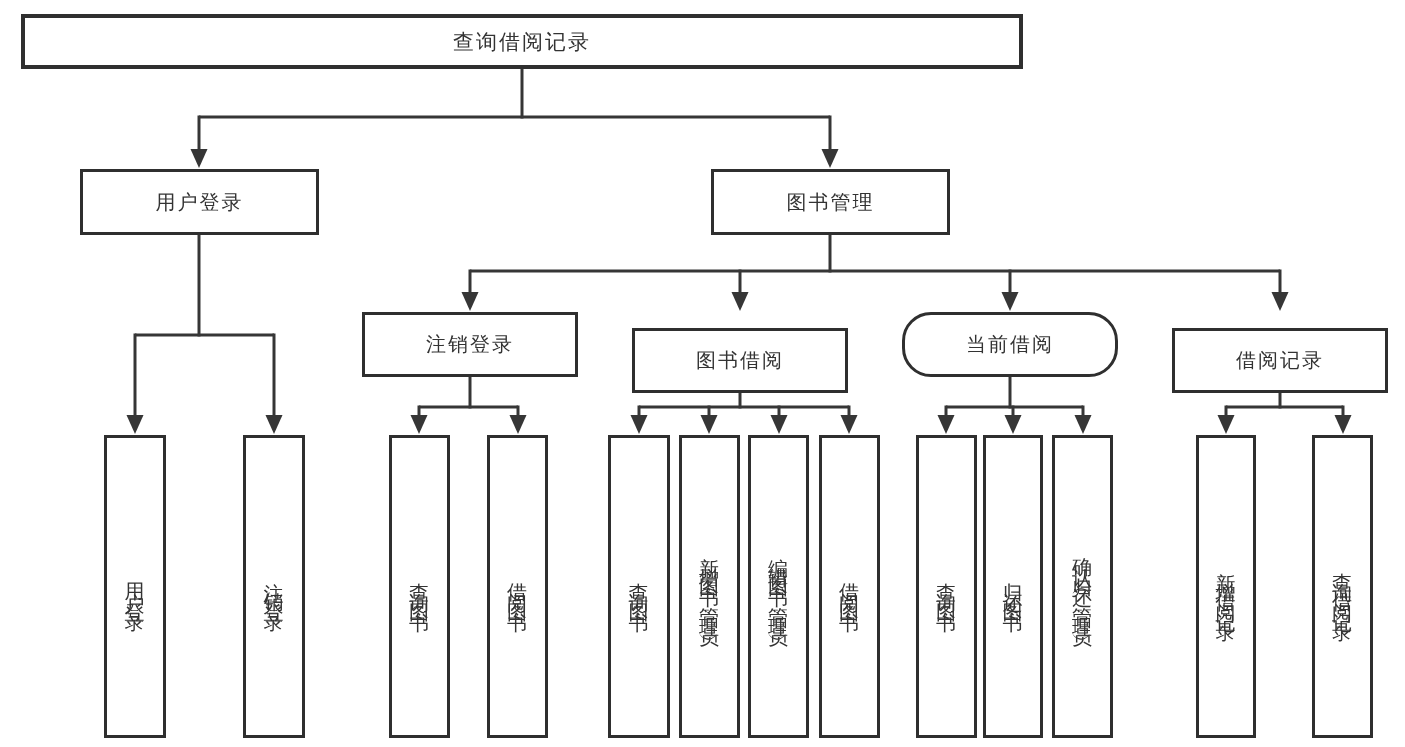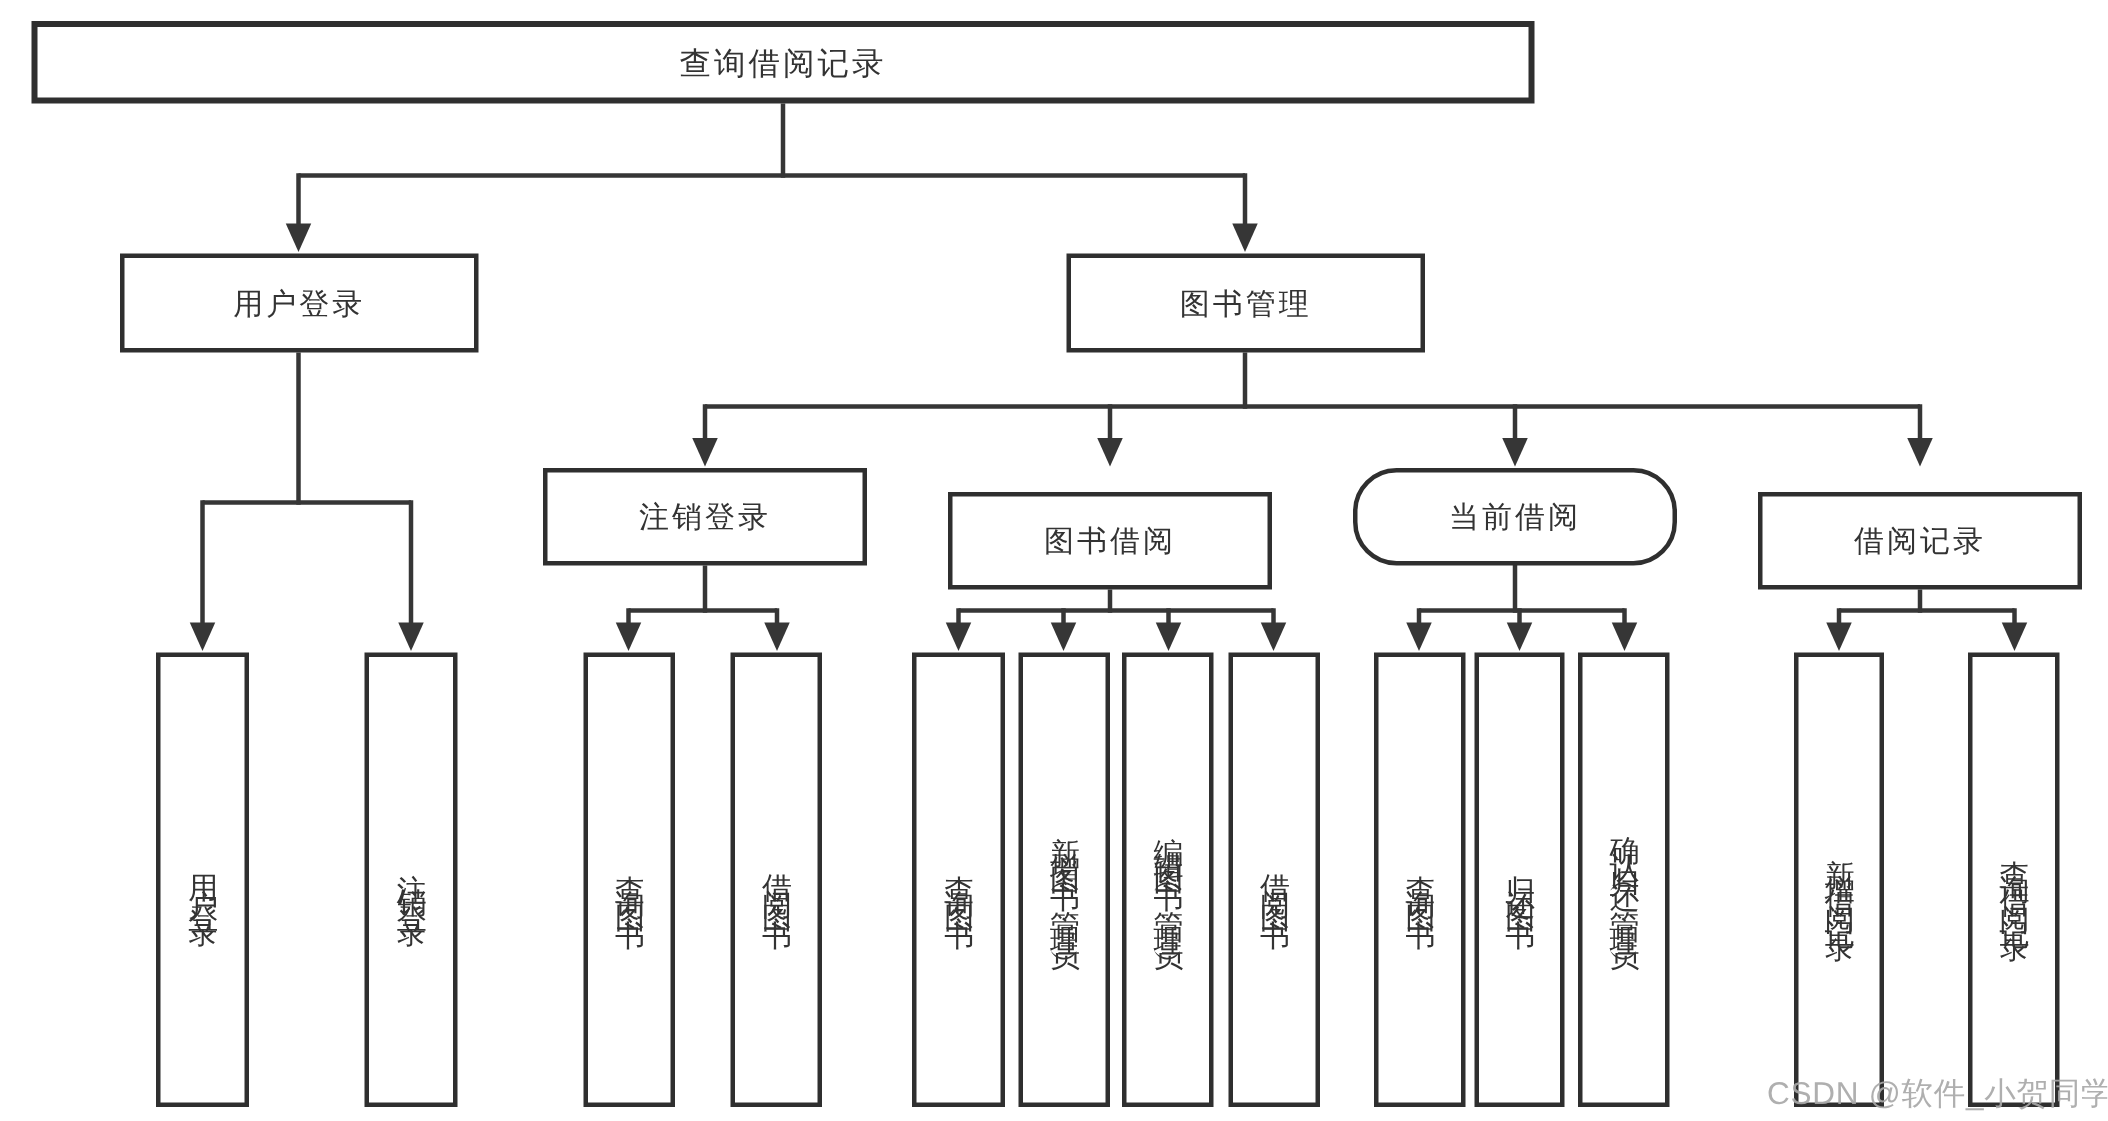--- a/index.html
+++ b/index.html
@@ -187,15 +187,14 @@
     <span>确认归还（管理员）</span>
   </div>
 
   <div class="leaf" style="left:1196px; top:435px; width:60px; height:303px;">
     <span>新增借阅记录</span>
   </div>
   <div class="leaf" style="left:1312px; top:435px; width:61px; height:303px;">
     <span>查询借阅记录</span>
   </div>
 
-  <div class="watermark">CSDN @软件_小贺同学</div>
 
 </div>
 
 </body></html>

